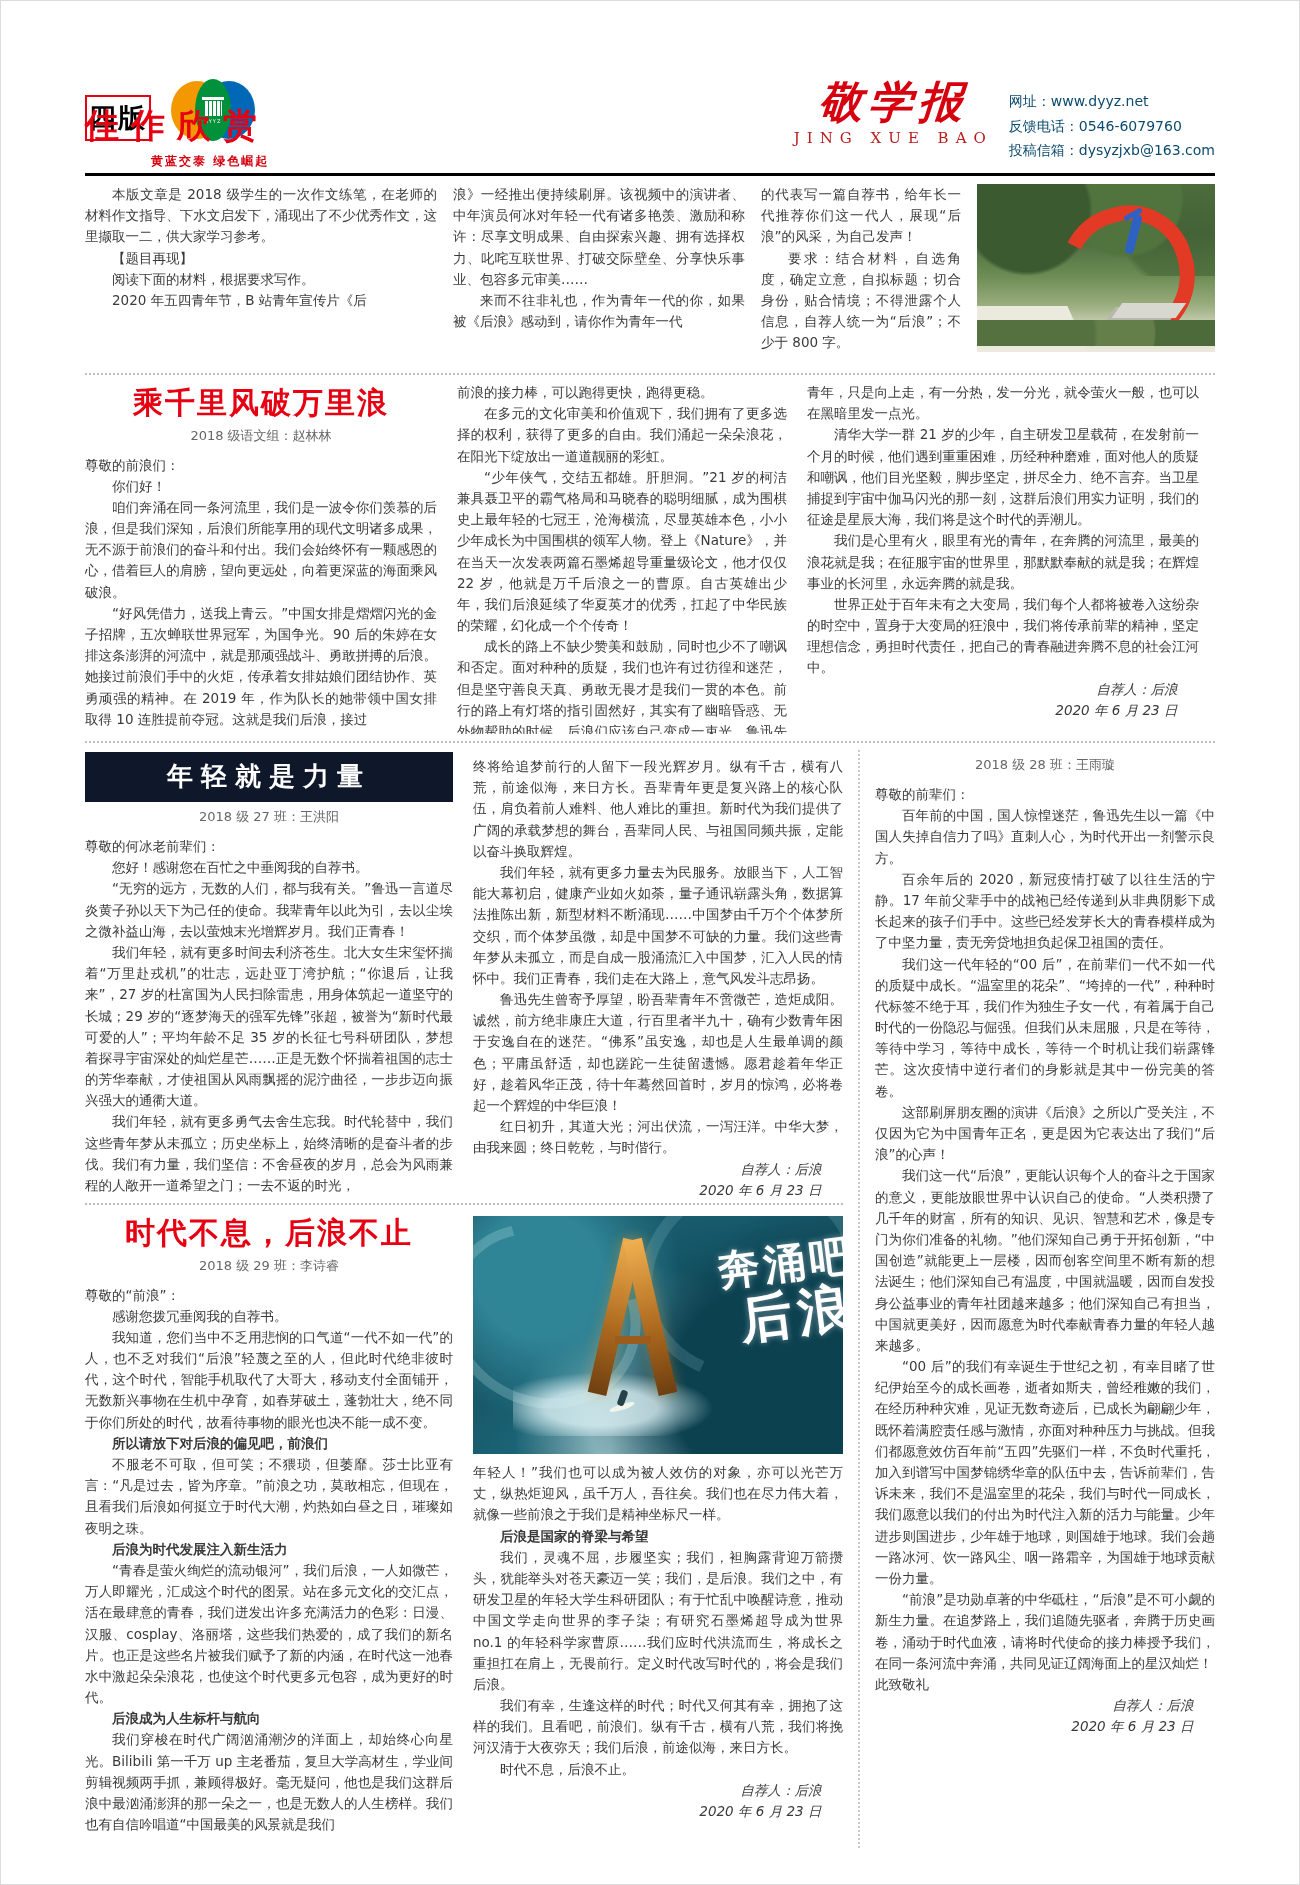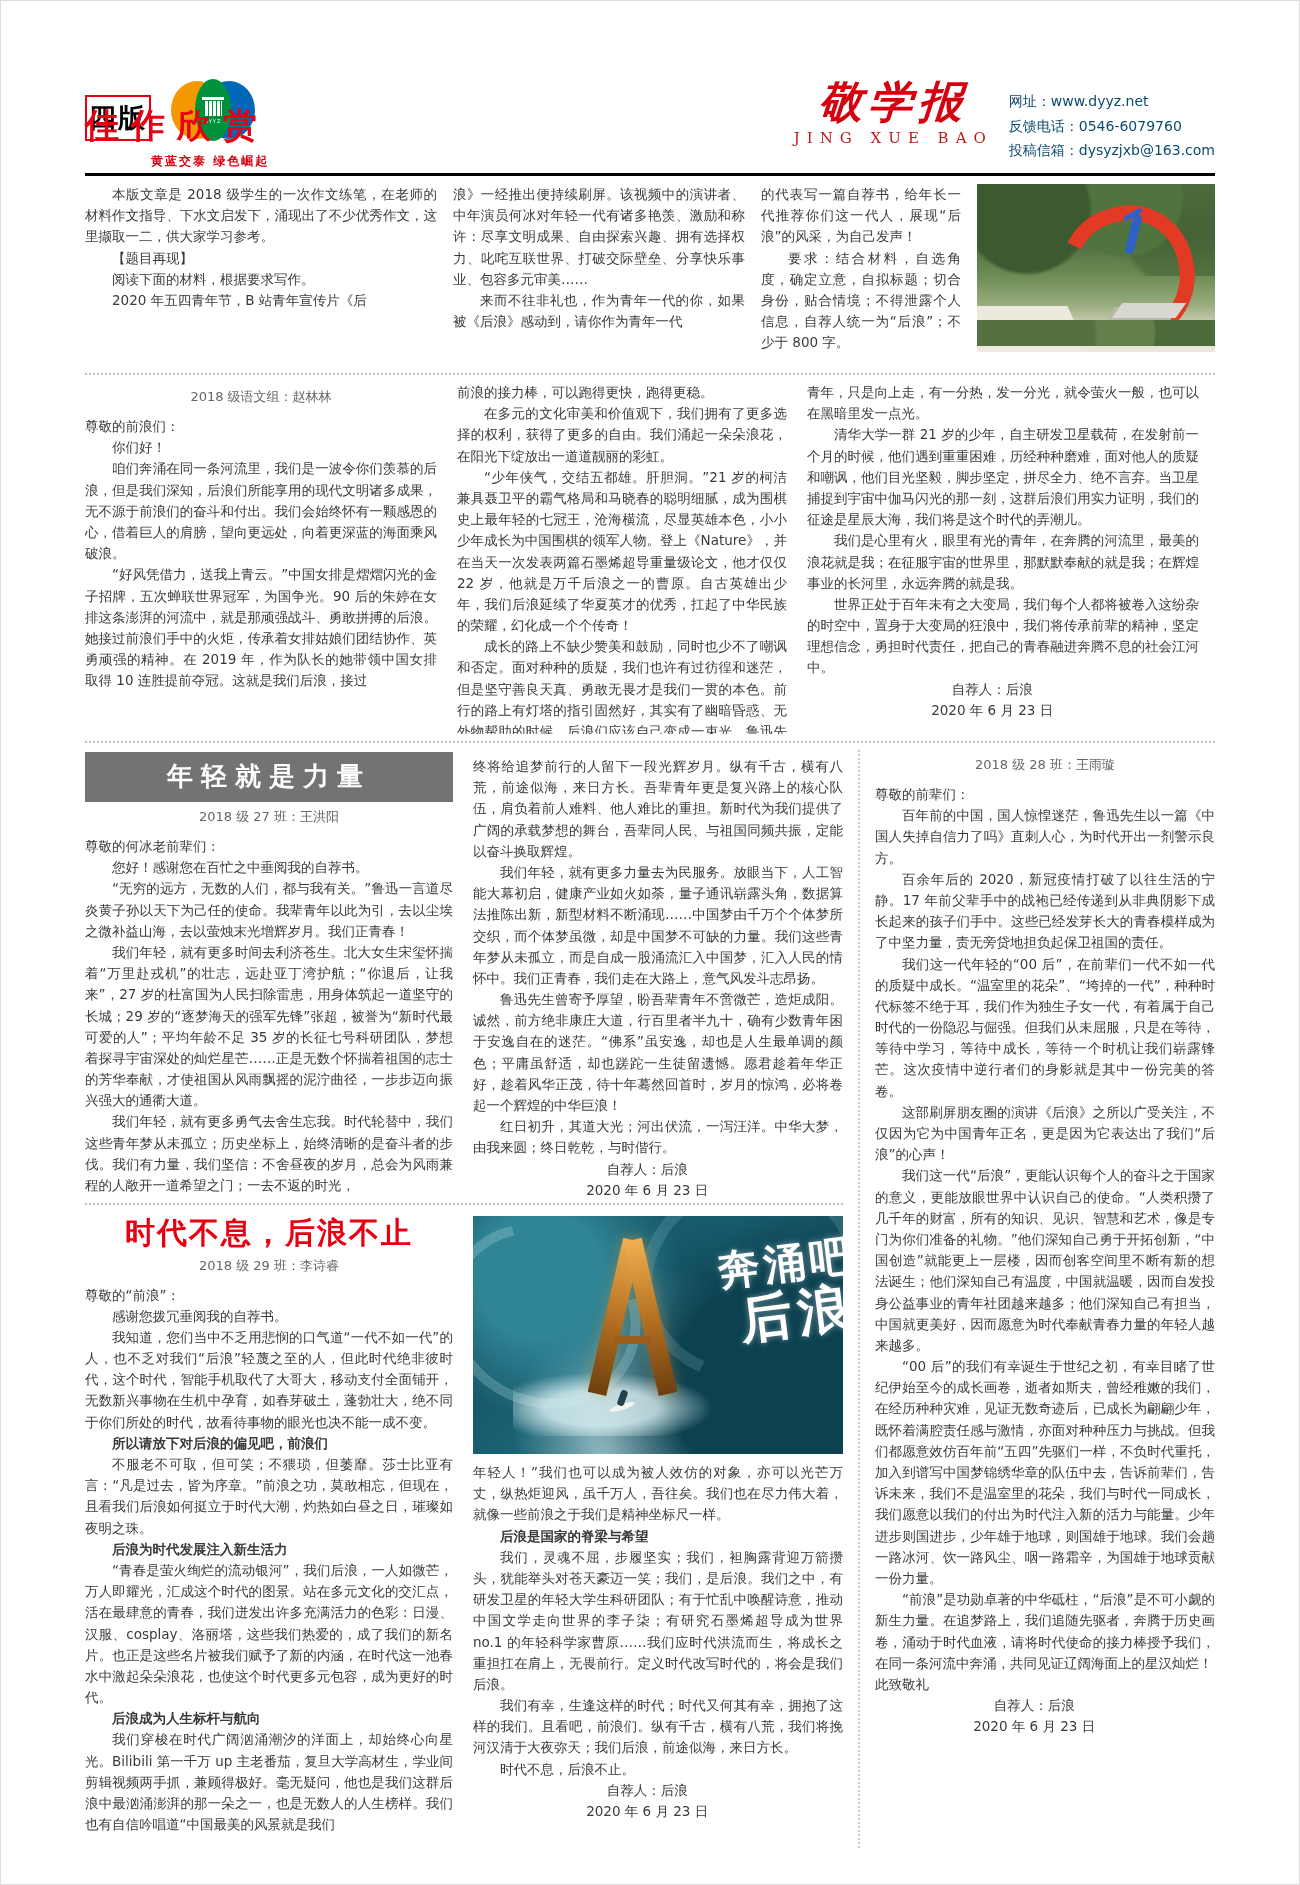--- a/index.html
+++ b/index.html
@@ -29,21 +29,21 @@
   .masthead-title{font-family:"DejaVu Serif","Liberation Serif",serif;font-size:44px;font-weight:bold;
         color:#d6000f;font-style:italic;letter-spacing:6px;line-height:1.05;transform:skewX(-4deg);}
   .masthead-pinyin{font-family:"DejaVu Serif","Liberation Serif",serif;font-size:15px;font-weight:normal;
         color:#b91c1c;letter-spacing:7px;margin-top:4px;}
   .contacts{margin-left:16px;font-size:14px;color:#0c4a6e;line-height:1.75;padding-top:10px;white-space:nowrap;}
   .header-rule{border:none;border-top:3px solid #000;margin:4px 0 0 0;}
   
   p{margin:0;font-size:13.5px;line-height:1.57;text-align:justify;text-indent:2em;}
   p.bold{font-weight:bold;}
   p.noindent{text-indent:0;}
-  p.right{text-align:center;text-indent:0;padding-right:1.6em;}
+  p.right{text-align:right;text-indent:0;padding-right:1.6em;font-style:italic;}
   .dot-hr{border:none;border-top:2px dotted #bdbdbd;margin:7px 0;}
   
   .intro{display:flex;gap:16px;height:182px;overflow:hidden;padding-top:8px;}
   .icol1{width:352px;} .icol2{width:292px;} .icol3{width:200px;}
   .photo{position:relative;width:238px;height:168px;overflow:hidden;flex-shrink:0;
         background:linear-gradient(180deg,#5d7d49 0%,#46663a 30%,#6d8d55 55%,#9aad7e 72%,#dcdccb 88%,#ece9dd 100%);}
   .photo .foliage{position:absolute;left:-20px;top:-18px;width:280px;height:110px;
         background:radial-gradient(circle at 25% 40%,#3c5a30 0 28%,transparent 30%),
                    radial-gradient(circle at 60% 30%,#51743f 0 30%,transparent 32%),
                    radial-gradient(circle at 85% 45%,#42603398 0 30%,transparent 33%);}
@@ -61,21 +61,21 @@
         background:radial-gradient(circle at 15% 60%,#55713f 0 40%,transparent 42%),
                    radial-gradient(circle at 55% 50%,#647f49 0 35%,transparent 37%),
                    radial-gradient(circle at 90% 65%,#4c6a3a 0 38%,transparent 40%);}
   
   .essay1{display:flex;gap:20px;height:352px;overflow:hidden;}
   .e1c1{width:352px;} .e1c2{width:330px;} .e1c3{width:392px;}
   .essay-title{font-size:30px;font-weight:bold;text-align:center;letter-spacing:2px;line-height:1.15;margin:4px 0 2px 0;}
   .essay-title.red{color:#e60012;}
   .essay-title.dark{color:#1a1a1a;}
   .byline{text-align:center;font-size:13px;color:#666;margin:6px 0 10px 0;}
-  .banner{background:#737373;color:#fff;text-align:center;font-size:26px;font-weight:bold;
+  .banner{background:#0f172a;color:#fff;text-align:center;font-size:26px;font-weight:bold;
         letter-spacing:8px;padding:7px 0 8px 0;margin-top:2px;}
   .lower{display:flex;height:1098px;overflow:hidden;}
   .lower-left{width:758px;}
   .vdiv{border-left:2px dotted #c9c9c9;margin:0 15px;}
   .lower-right{flex:1;min-width:0;}
   .essay2{display:flex;gap:20px;height:446px;overflow:hidden;}
   .e2c1{width:368px;} .e2c2{width:370px;padding-top:6px;}
   .essay4{display:flex;gap:20px;height:630px;overflow:hidden;}
   .e4c1{width:368px;} .e4c2{width:370px;}
   
@@ -162,20 +162,21 @@
       <div class="pedestal"></div>
       <div class="path"></div>
       <div class="bush"></div>
     </div>
   </div>
 
   <hr class="dot-hr">
 
   <div class="essay1">
     <div class="e1c1">
+      <div class="essay-title red">乘千里风破万里浪</div>
       <div class="byline">2018 级语文组：赵林林</div>
       <div>
           <p class="noindent">尊敬的前浪们：</p>
           <p>你们好！</p>
           <p>咱们奔涌在同一条河流里，我们是一波令你们羡慕的后浪，但是我们深知，后浪们所能享用的现代文明诸多成果，无不源于前浪们的奋斗和付出。我们会始终怀有一颗感恩的心，借着巨人的肩膀，望向更远处，向着更深蓝的海面乘风破浪。</p>
           <p>“好风凭借力，送我上青云。”中国女排是熠熠闪光的金子招牌，五次蝉联世界冠军，为国争光。90 后的朱婷在女排这条澎湃的河流中，就是那顽强战斗、勇敢拼搏的后浪。她接过前浪们手中的火炬，传承着女排姑娘们团结协作、英勇顽强的精神。在 2019 年，作为队长的她带领中国女排取得 10 连胜提前夺冠。这就是我们后浪，接过</p>
         </div>
     </div>
     <div class="e1c2">
         <p class="noindent">前浪的接力棒，可以跑得更快，跑得更稳。</p>

